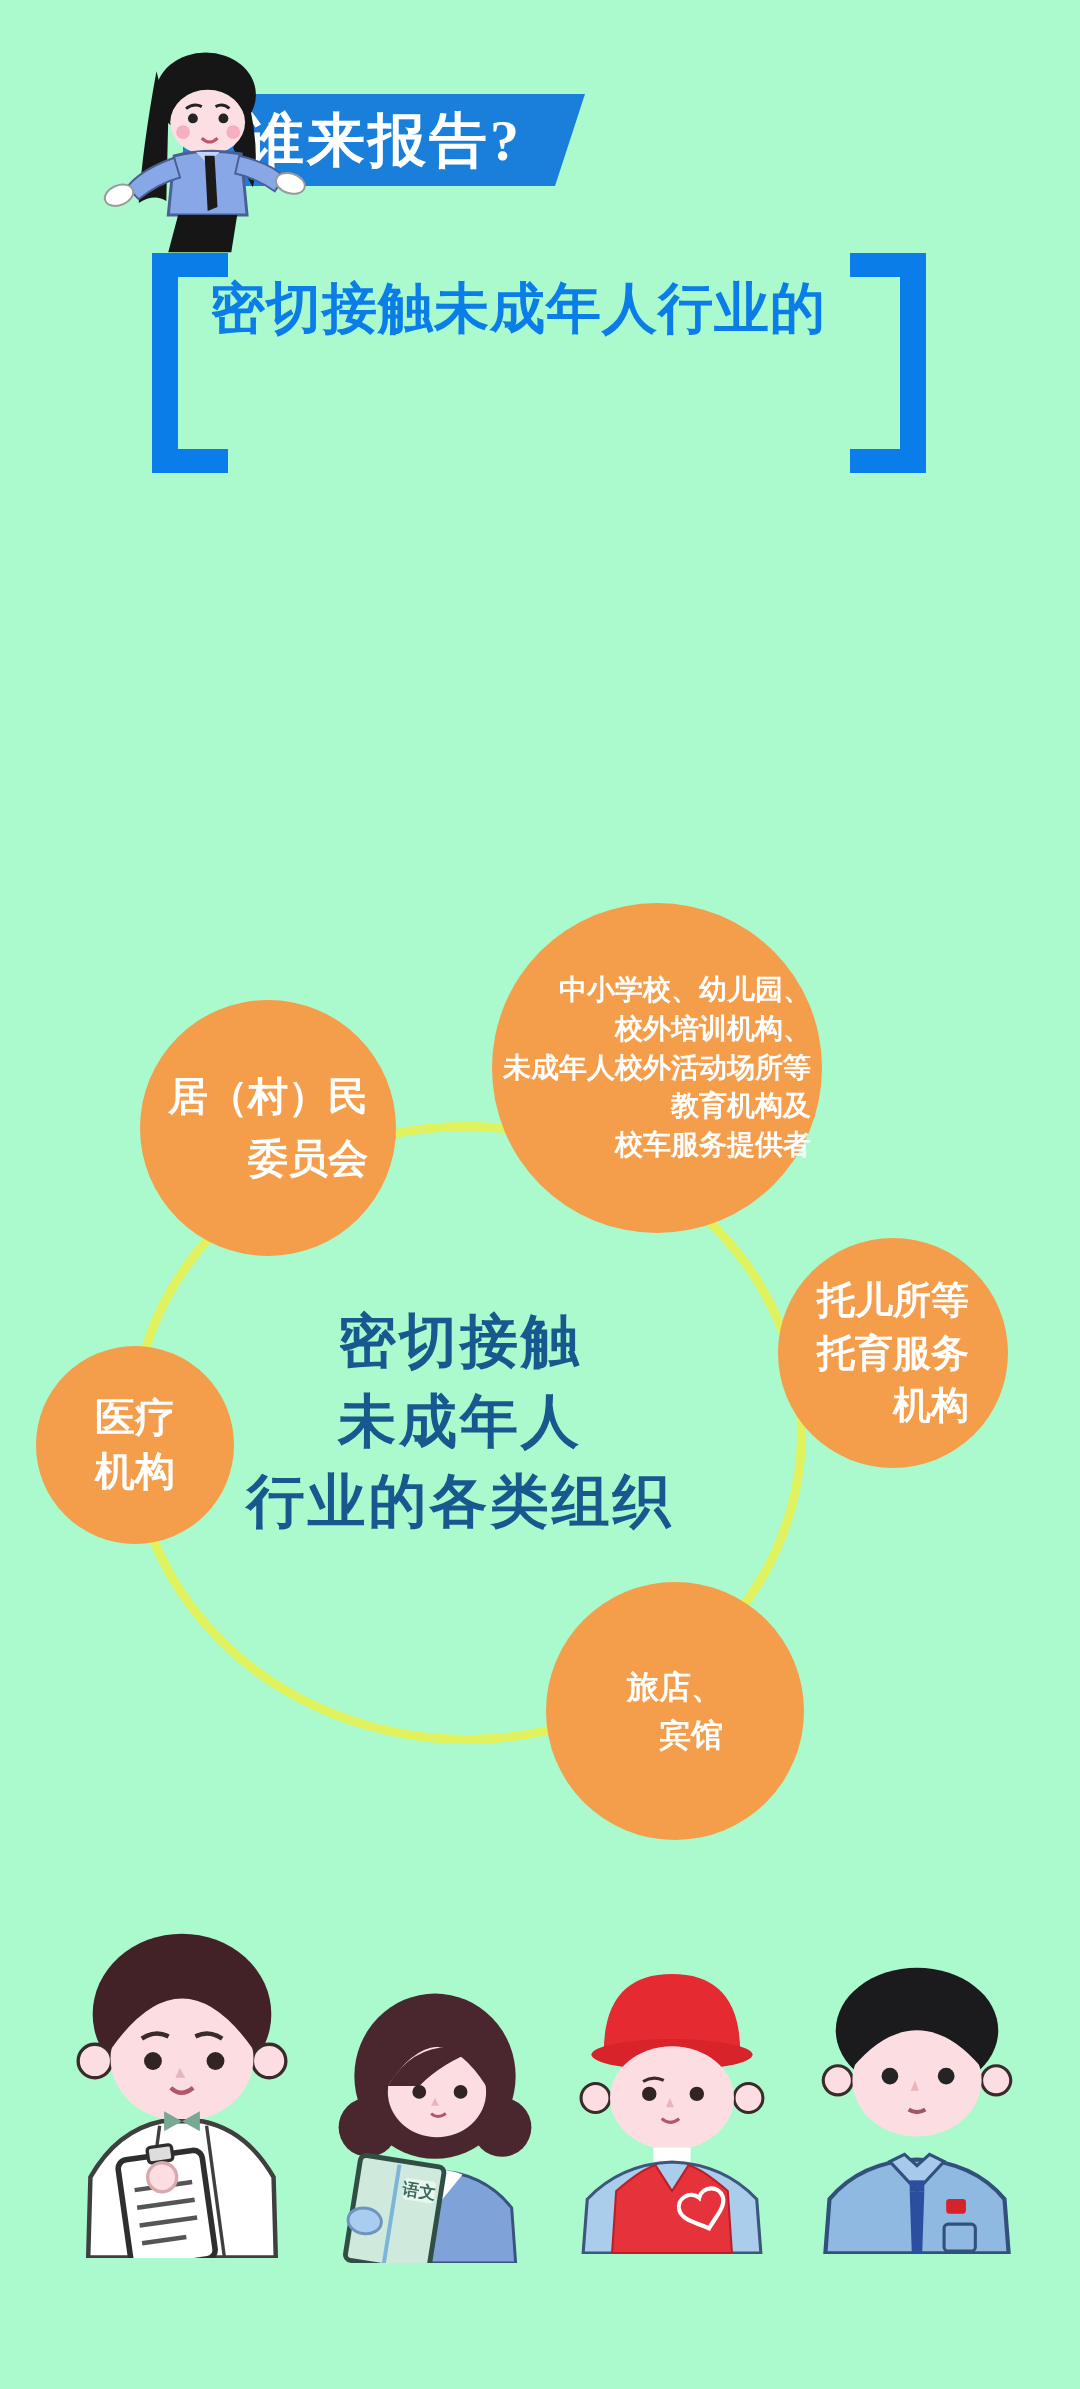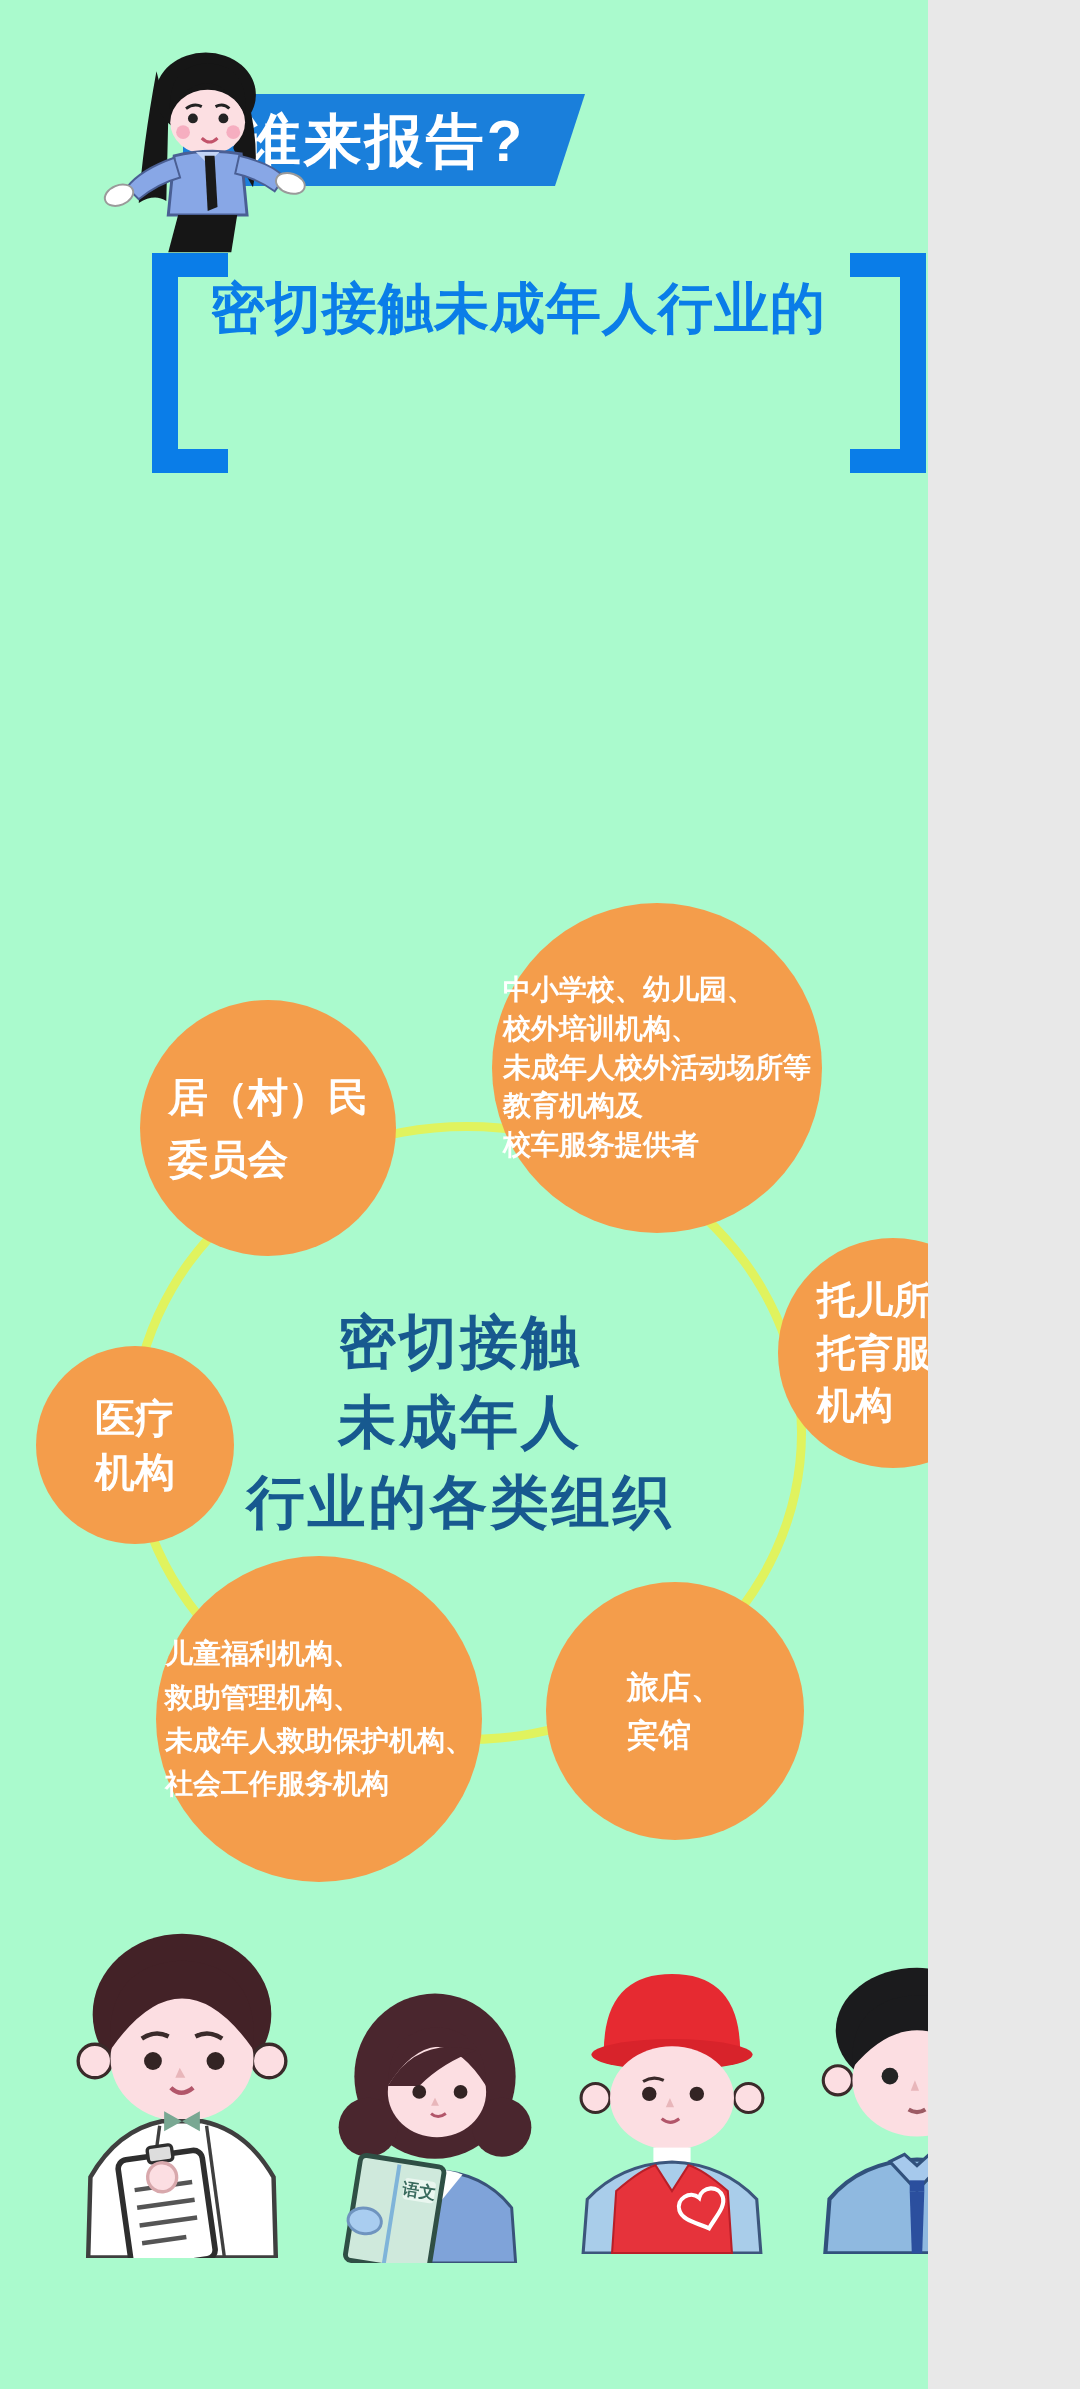--- a/index.html
+++ b/index.html
@@ -1,19 +1,19 @@
 <!DOCTYPE html>
 <html><head>
 <meta charset="utf-8">
 <style>
   html,body{margin:0;padding:0;background:#e8e8e8;}
   #page{
-    position:relative;width:928px;height:2389px;overflow:hidden;
+    position:relative;width:1080px;height:2389px;overflow:hidden;
     background:#aafacd;
-    font-family:Liberation Sans, sans-serif;
+    font-family:Liberation Serif, serif;
   }
   
   .banner{
     position:absolute;left:183px;top:94px;width:402px;height:92px;
     background:#1a7fdb;
     clip-path:polygon(0 0,100% 0,calc(100% - 30px) 100%,0 100%);
     z-index:1;
   }
   .banner-text{
     position:absolute;left:0;top:0;width:100%;height:92px;
@@ -40,21 +40,21 @@
     text-align:justify;text-indent:2em;letter-spacing:1.5px;
     word-break:break-all;
   }
   
   .ring{
     position:absolute;left:128px;top:1122px;width:660px;height:604px;
     border:9px solid #e0f35e;border-radius:50%;z-index:0;
   }
   .node{
     position:absolute;background:#f49d4b;border-radius:50%;
-    color:#ffffff;font-weight:700;text-align:left;
+    color:#ffffff;font-weight:700;text-align:right;
     display:flex;align-items:center;justify-content:center;
     white-space:pre-line;z-index:2;
   }
   .node.community{left:140px;top:1000px;width:256px;height:256px;font-size:40px;line-height:1.55;}
   .node.education{left:492px;top:903px;width:330px;height:330px;font-size:28px;line-height:1.38;}
   .node.childcare{left:778px;top:1238px;width:230px;height:230px;font-size:38px;line-height:1.38;}
   .node.medical{left:36px;top:1346px;width:198px;height:198px;font-size:40px;line-height:1.35;}
   .node.welfare{left:156px;top:1556px;width:326px;height:326px;font-size:28px;line-height:1.55;}
   .node.hotel{left:546px;top:1582px;width:258px;height:258px;font-size:32px;line-height:1.5;}
   .center-label{
@@ -112,24 +112,20 @@
   <div class="node education">中小学校、幼儿园、
 校外培训机构、
 未成年人校外活动场所等
 教育机构及
 校车服务提供者</div>
   <div class="node childcare">托儿所等
 托育服务
 机构</div>
   <div class="node medical">医疗
 机构</div>
-  <div class="node welfare">儿童福利机构、
-救助管理机构、
-未成年人救助保护机构、
-社会工作服务机构</div>
   <div class="node hotel">旅店、
 宾馆</div>
 
   <div class="center-label">密切接触
 未成年人
 行业的各类组织</div>
 
   <svg class="figure fig-doctor" viewBox="0 0 240 300">
     <ellipse cx="120" cy="82" rx="80" ry="72" fill="#432227"></ellipse>
     <circle cx="42" cy="124" r="15" fill="#fcdee2" stroke="#3a2a2a" stroke-width="3"></circle>

